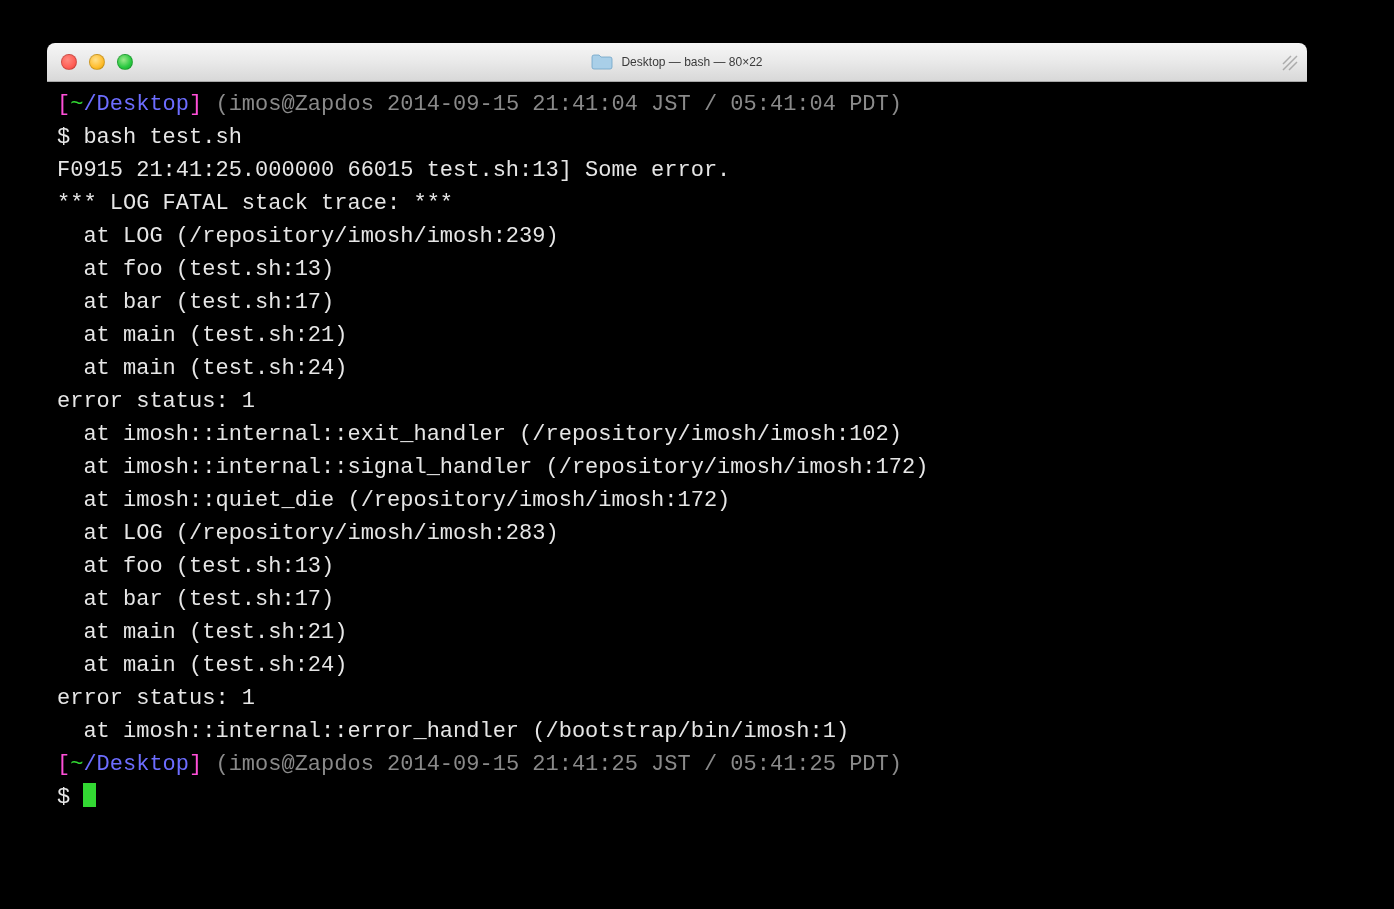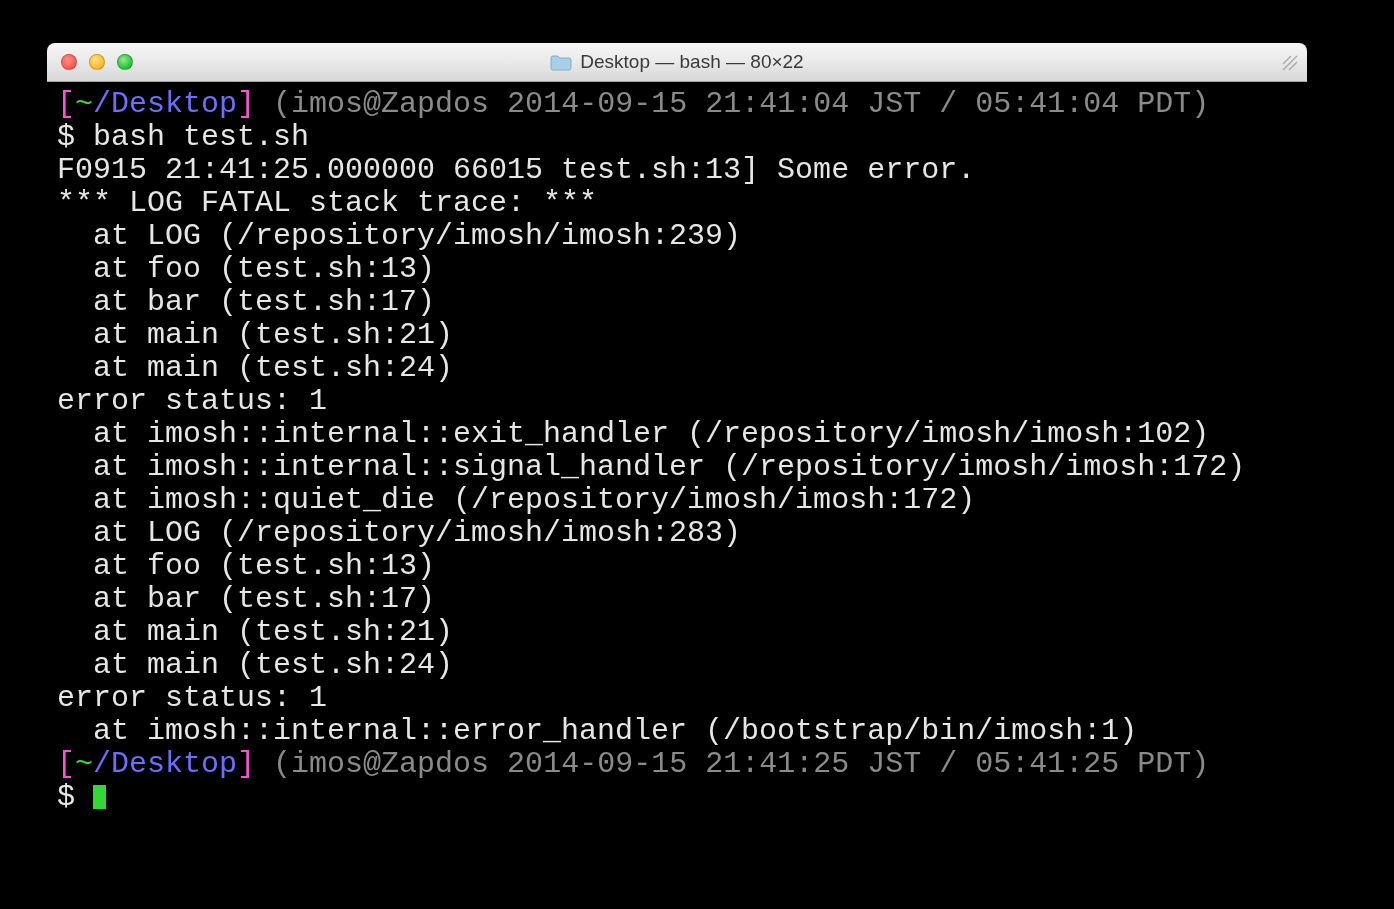--- a/index.html
+++ b/index.html
@@ -42,21 +42,21 @@
     box-sizing: border-box;
   }
   .tl.red { background: radial-gradient(circle at 40% 35%, #ff8a80, #ff5f57 60%, #e33e35); }
   .tl.yellow { background: radial-gradient(circle at 40% 35%, #ffe08a, #ffbd2e 60%, #e0a200); }
   .tl.green { background: radial-gradient(circle at 40% 35%, #9be88a, #28c940 60%, #1aa62b); }
   .title-wrap {
     position: absolute;
     left: 0; right: 0;
     text-align: center;
     font-family: "Helvetica Neue", Arial, sans-serif;
-    font-size: 19px;
+    font-size: 12px;
     color: #3a3a3a;
     pointer-events: none;
     display: flex;
     justify-content: center;
     align-items: center;
     gap: 8px;
   }
   .folder-icon {
     display: inline-block;
     width: 22px;
@@ -66,21 +66,21 @@
     position: absolute;
     right: 8px;
     top: 11px;
     width: 18px;
     height: 18px;
     opacity: 0.55;
   }
   .term {
     background: #000;
     color: #e6e6e6;
-    font-size: 30px;
+    font-size: 22px;
     line-height: 33px;
     padding: 6px 10px 18px 10px;
     white-space: pre;
     letter-spacing: 0px;
     min-height: 740px;
     cursor: text;
   }
   .p-open { color: #ff4fd8; } 
   .p-tilde { color: #33d933; } 
   .p-path { color: #6d6dff; } 

